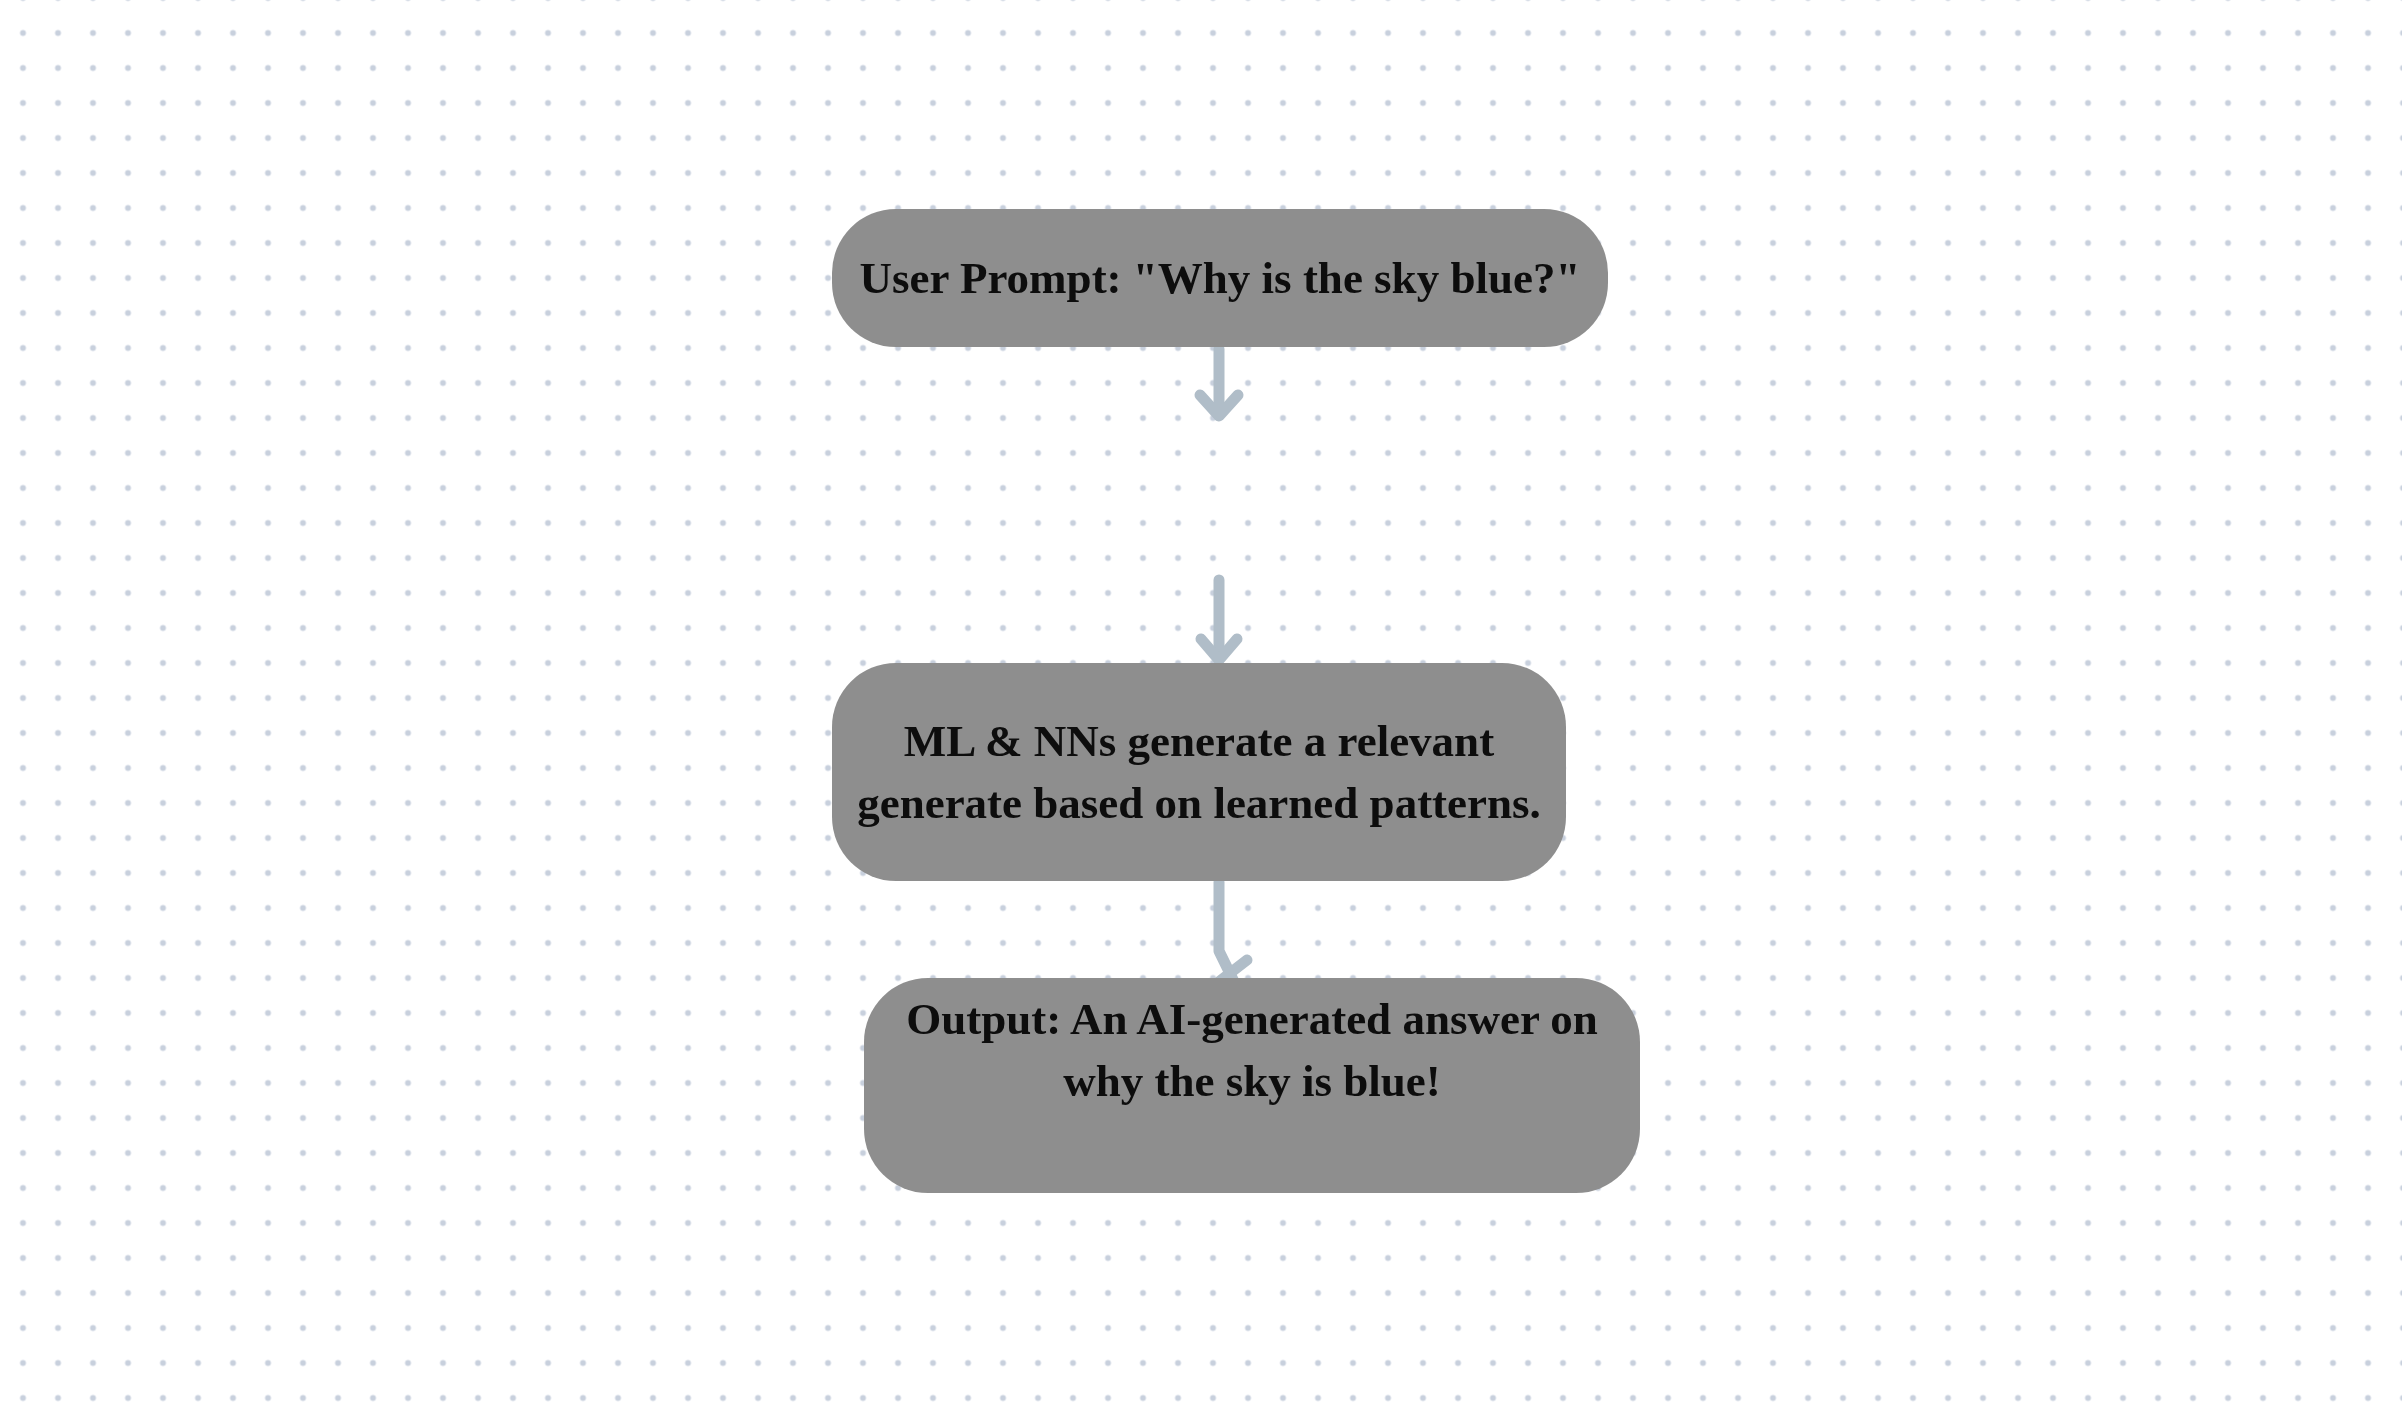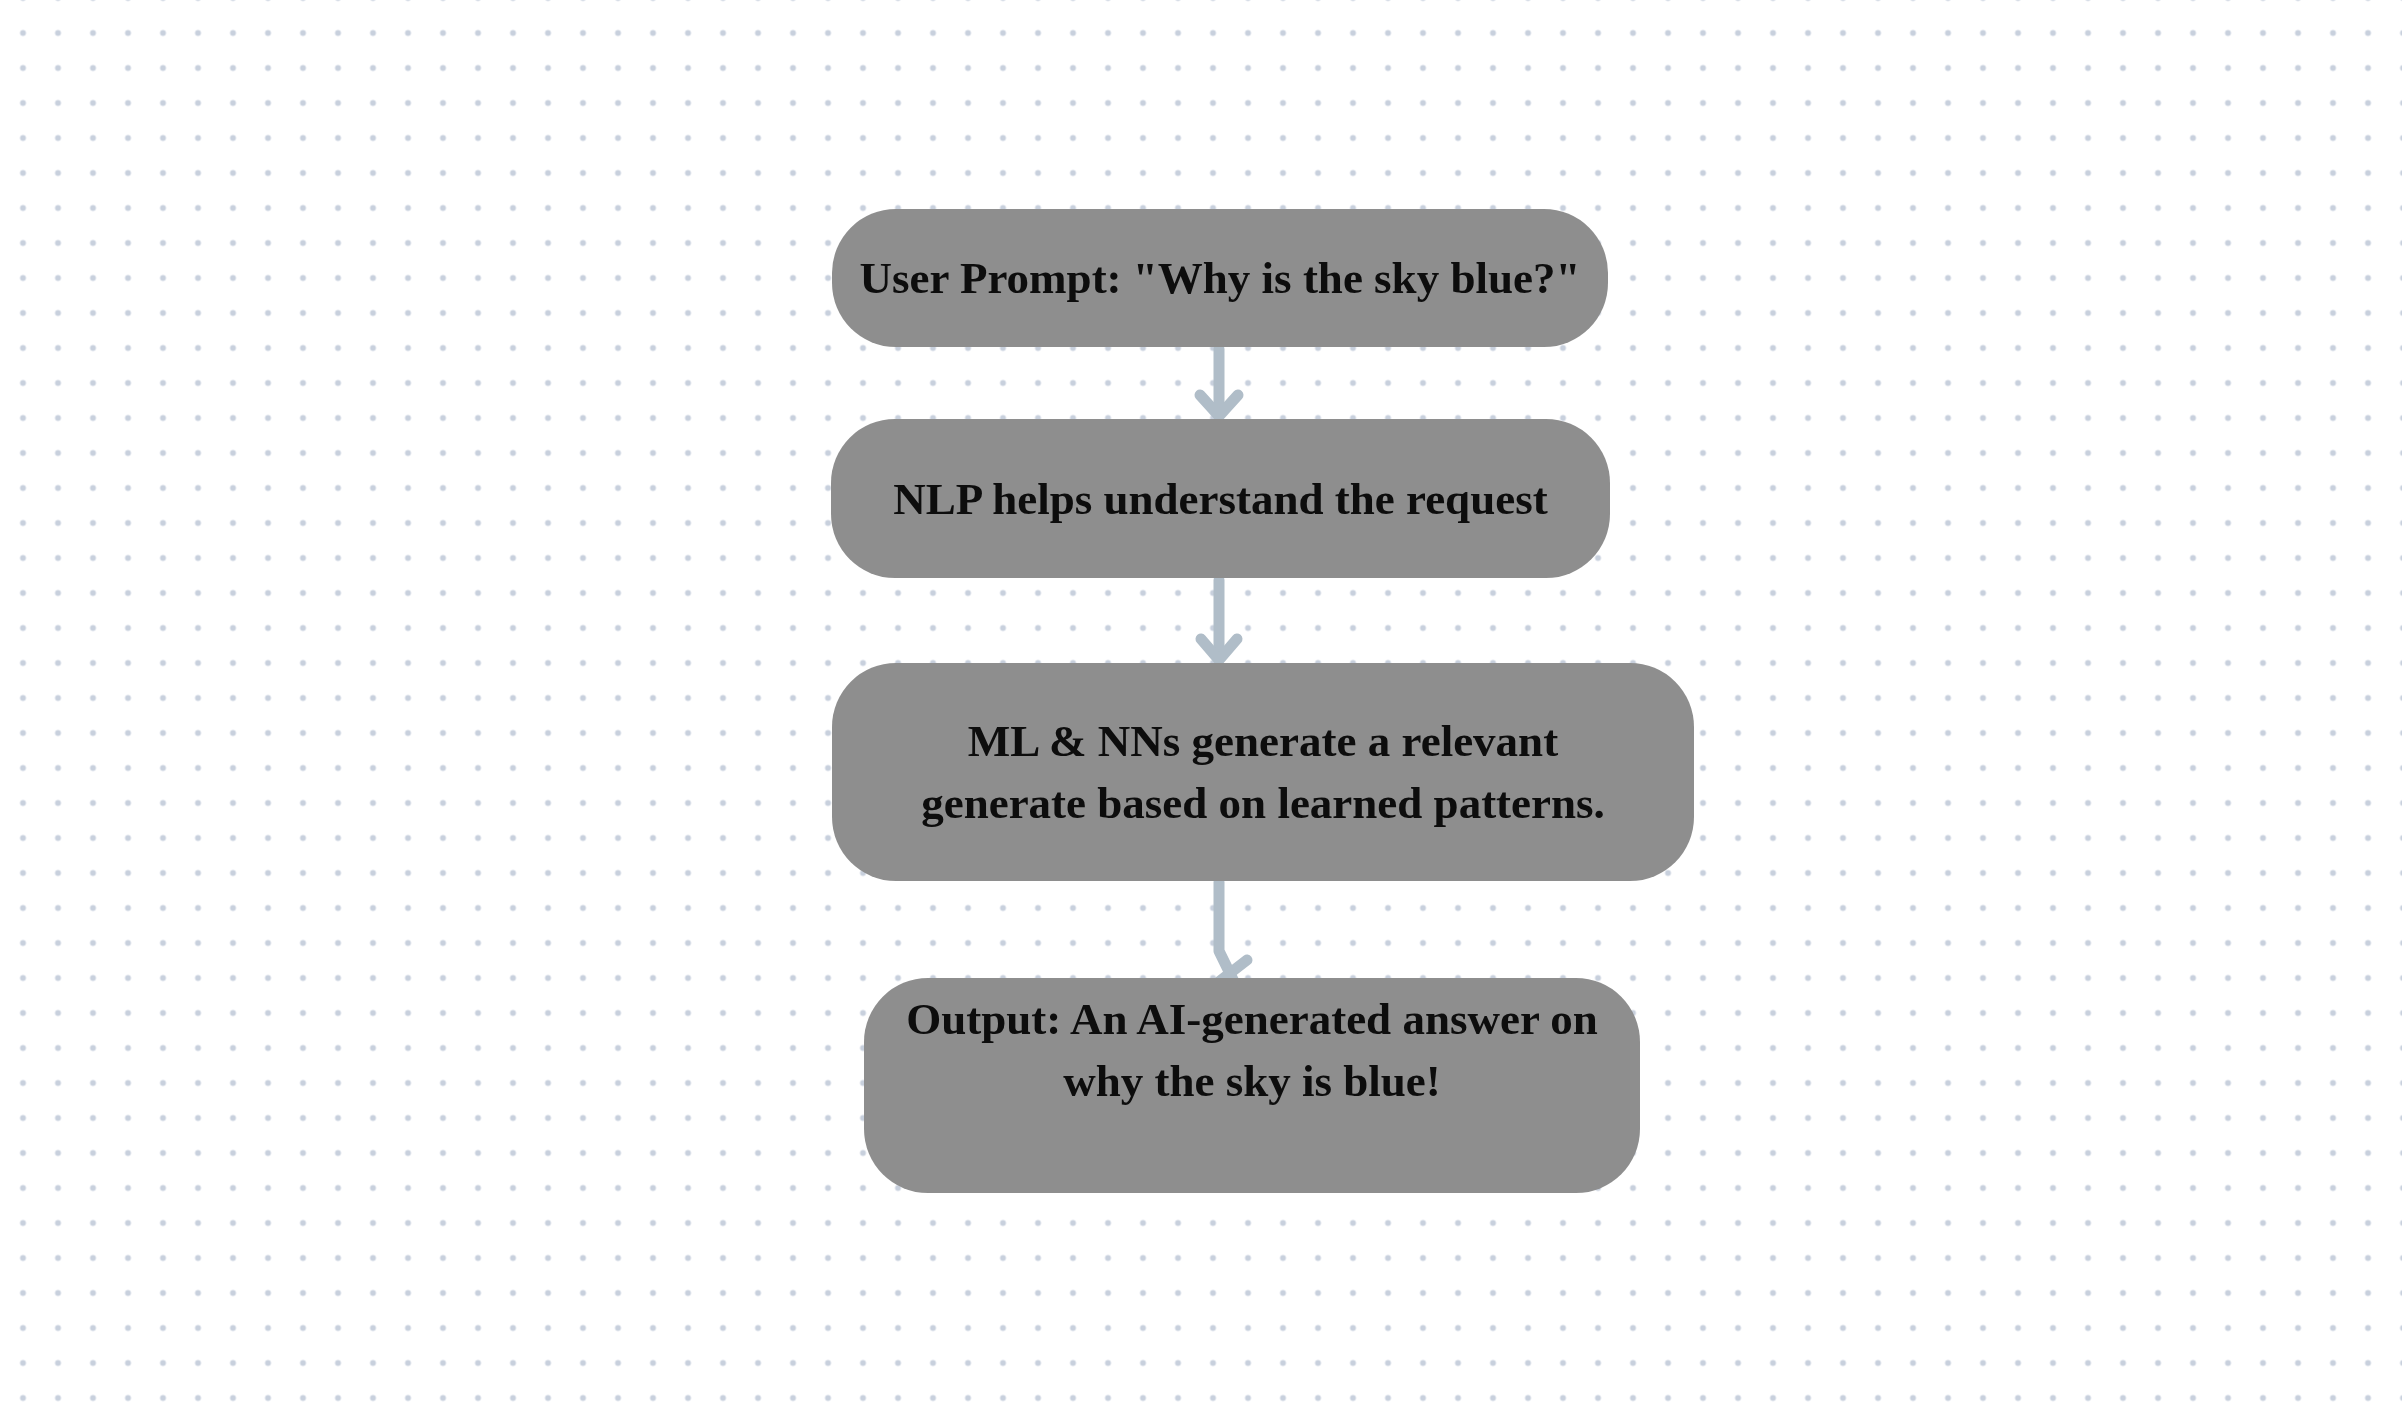--- a/index.html
+++ b/index.html
@@ -35,21 +35,21 @@
   }
   .node .line {
     white-space: nowrap;
   }
   .node.top-anchored {
     justify-content: flex-start;
     padding-top: 10px;
   }
   #node-user-prompt { left: 832px; top: 209px;  width: 776px; height: 138px; }
   #node-nlp         { left: 831px; top: 419px;  width: 779px; height: 159px; }
-  #node-ml-nns      { left: 832px; top: 663px;  width: 862px; height: 218px; }
+  #node-ml-nns      { left: 832px; top: 663px;  width: 734px; height: 218px; }
   #node-output      { left: 832px; top: 978px;  width: 776px; height: 215px; margin-left: 32px; }
   .arrow-layer {
     position: absolute;
     left: 0; top: 0;
     width: 2402px;
     height: 1402px;
   }
   .arrow-layer path {
     fill: none;
     stroke: var(--arrow, #b0bdc8);
@@ -78,23 +78,20 @@
     <g>
       <path d="M 1219 882 L 1219 951 L 1241 996"></path>
       <path d="M 1247 960 L 1216 984 L 1243 997"></path>
     </g>
   </svg>
 
   <div class="node" id="node-user-prompt">
     <span class="line">User Prompt: "Why is the sky blue?"</span>
   </div>
 
-  <div class="node" id="node-nlp">
-    <span class="line">NLP helps understand the request</span>
-  </div>
 
   <div class="node" id="node-ml-nns">
     <span class="line">ML &amp; NNs generate a relevant</span>
     <span class="line">generate based on learned patterns.</span>
   </div>
 
   <div class="node top-anchored" id="node-output">
     <span class="line">Output: An AI-generated answer on</span>
     <span class="line">why the sky is blue!</span>
   </div>

